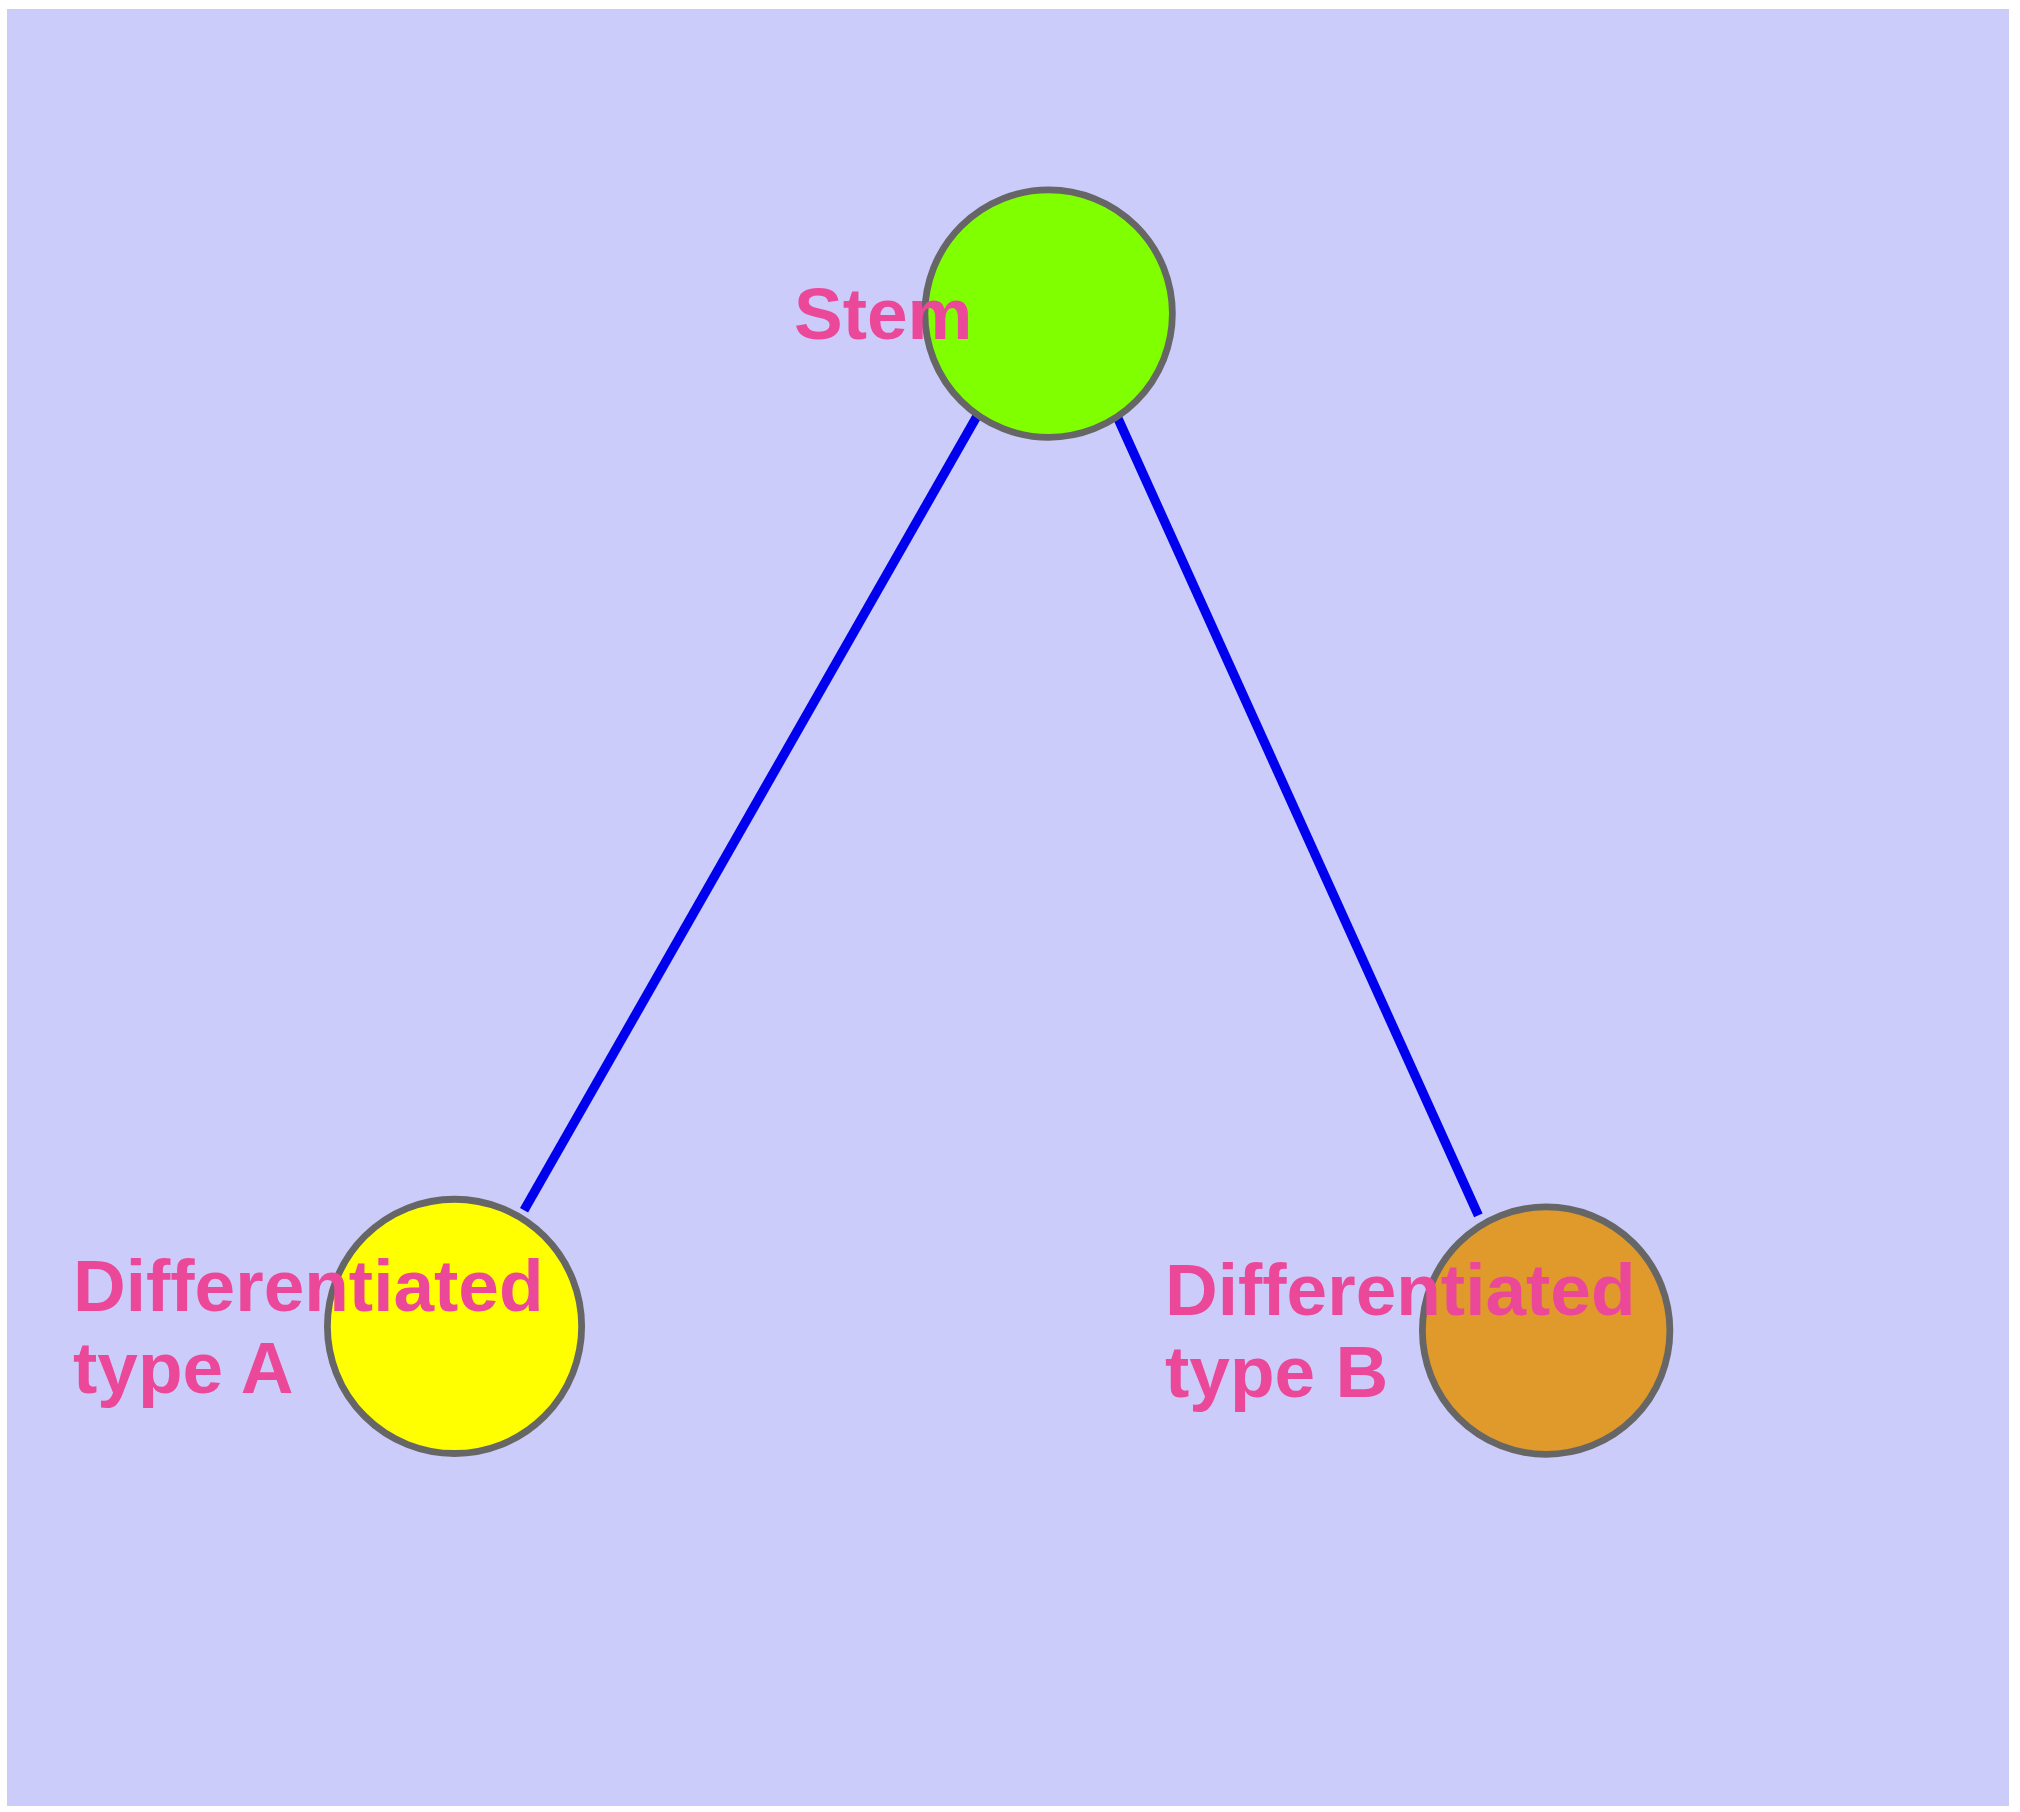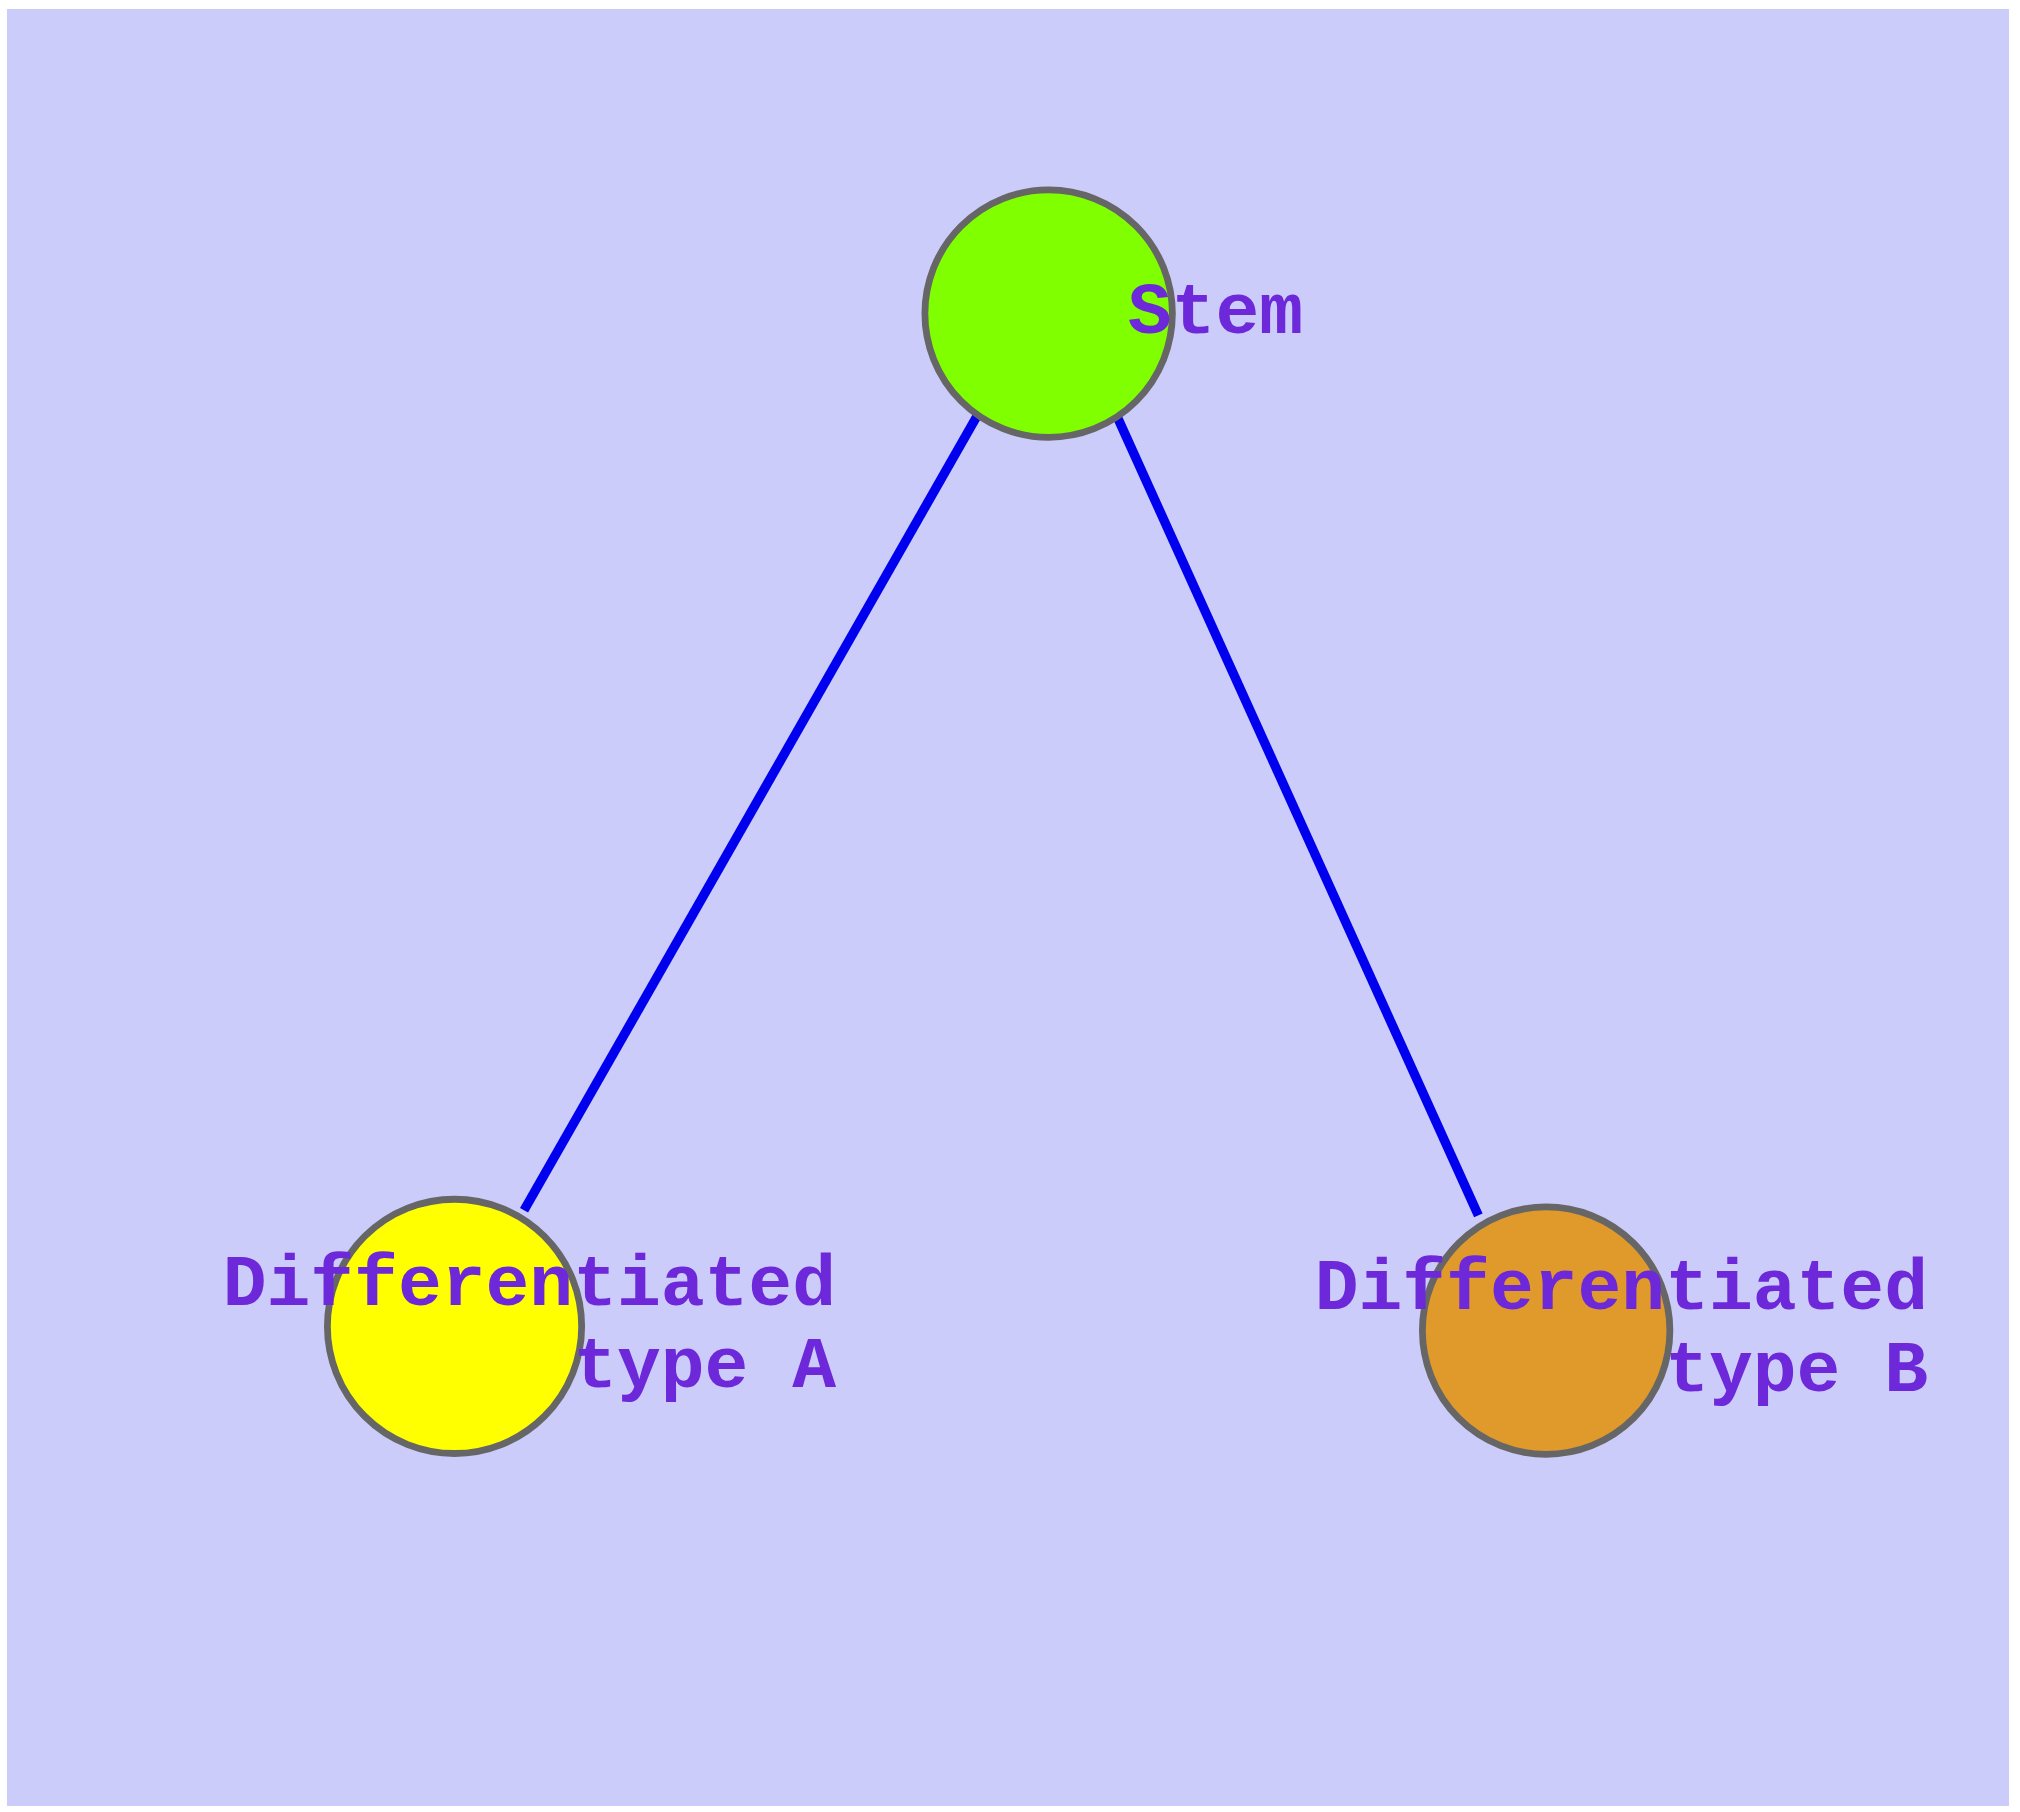--- a/index.html
+++ b/index.html
@@ -30,24 +30,24 @@
   }
   #graph-svg {
     position: absolute;
     left: 0;
     top: 0;
     width: 2021px;
     height: 1812px;
   }
   .node-label {
     position: absolute;
-    text-align: right;
-    color: #6d28d9;
+    text-align: left;
+    color: #ec4899;
     font-weight: bold;
-    font-family: Liberation Mono, monospace;
+    font-family: Liberation Sans, sans-serif;
     line-height: 1.12;
     white-space: pre-line;
     pointer-events: none;
     -webkit-font-smoothing: antialiased;
   }
 </style>
 </head>
 <body>
 
 <div id="graph-canvas">

